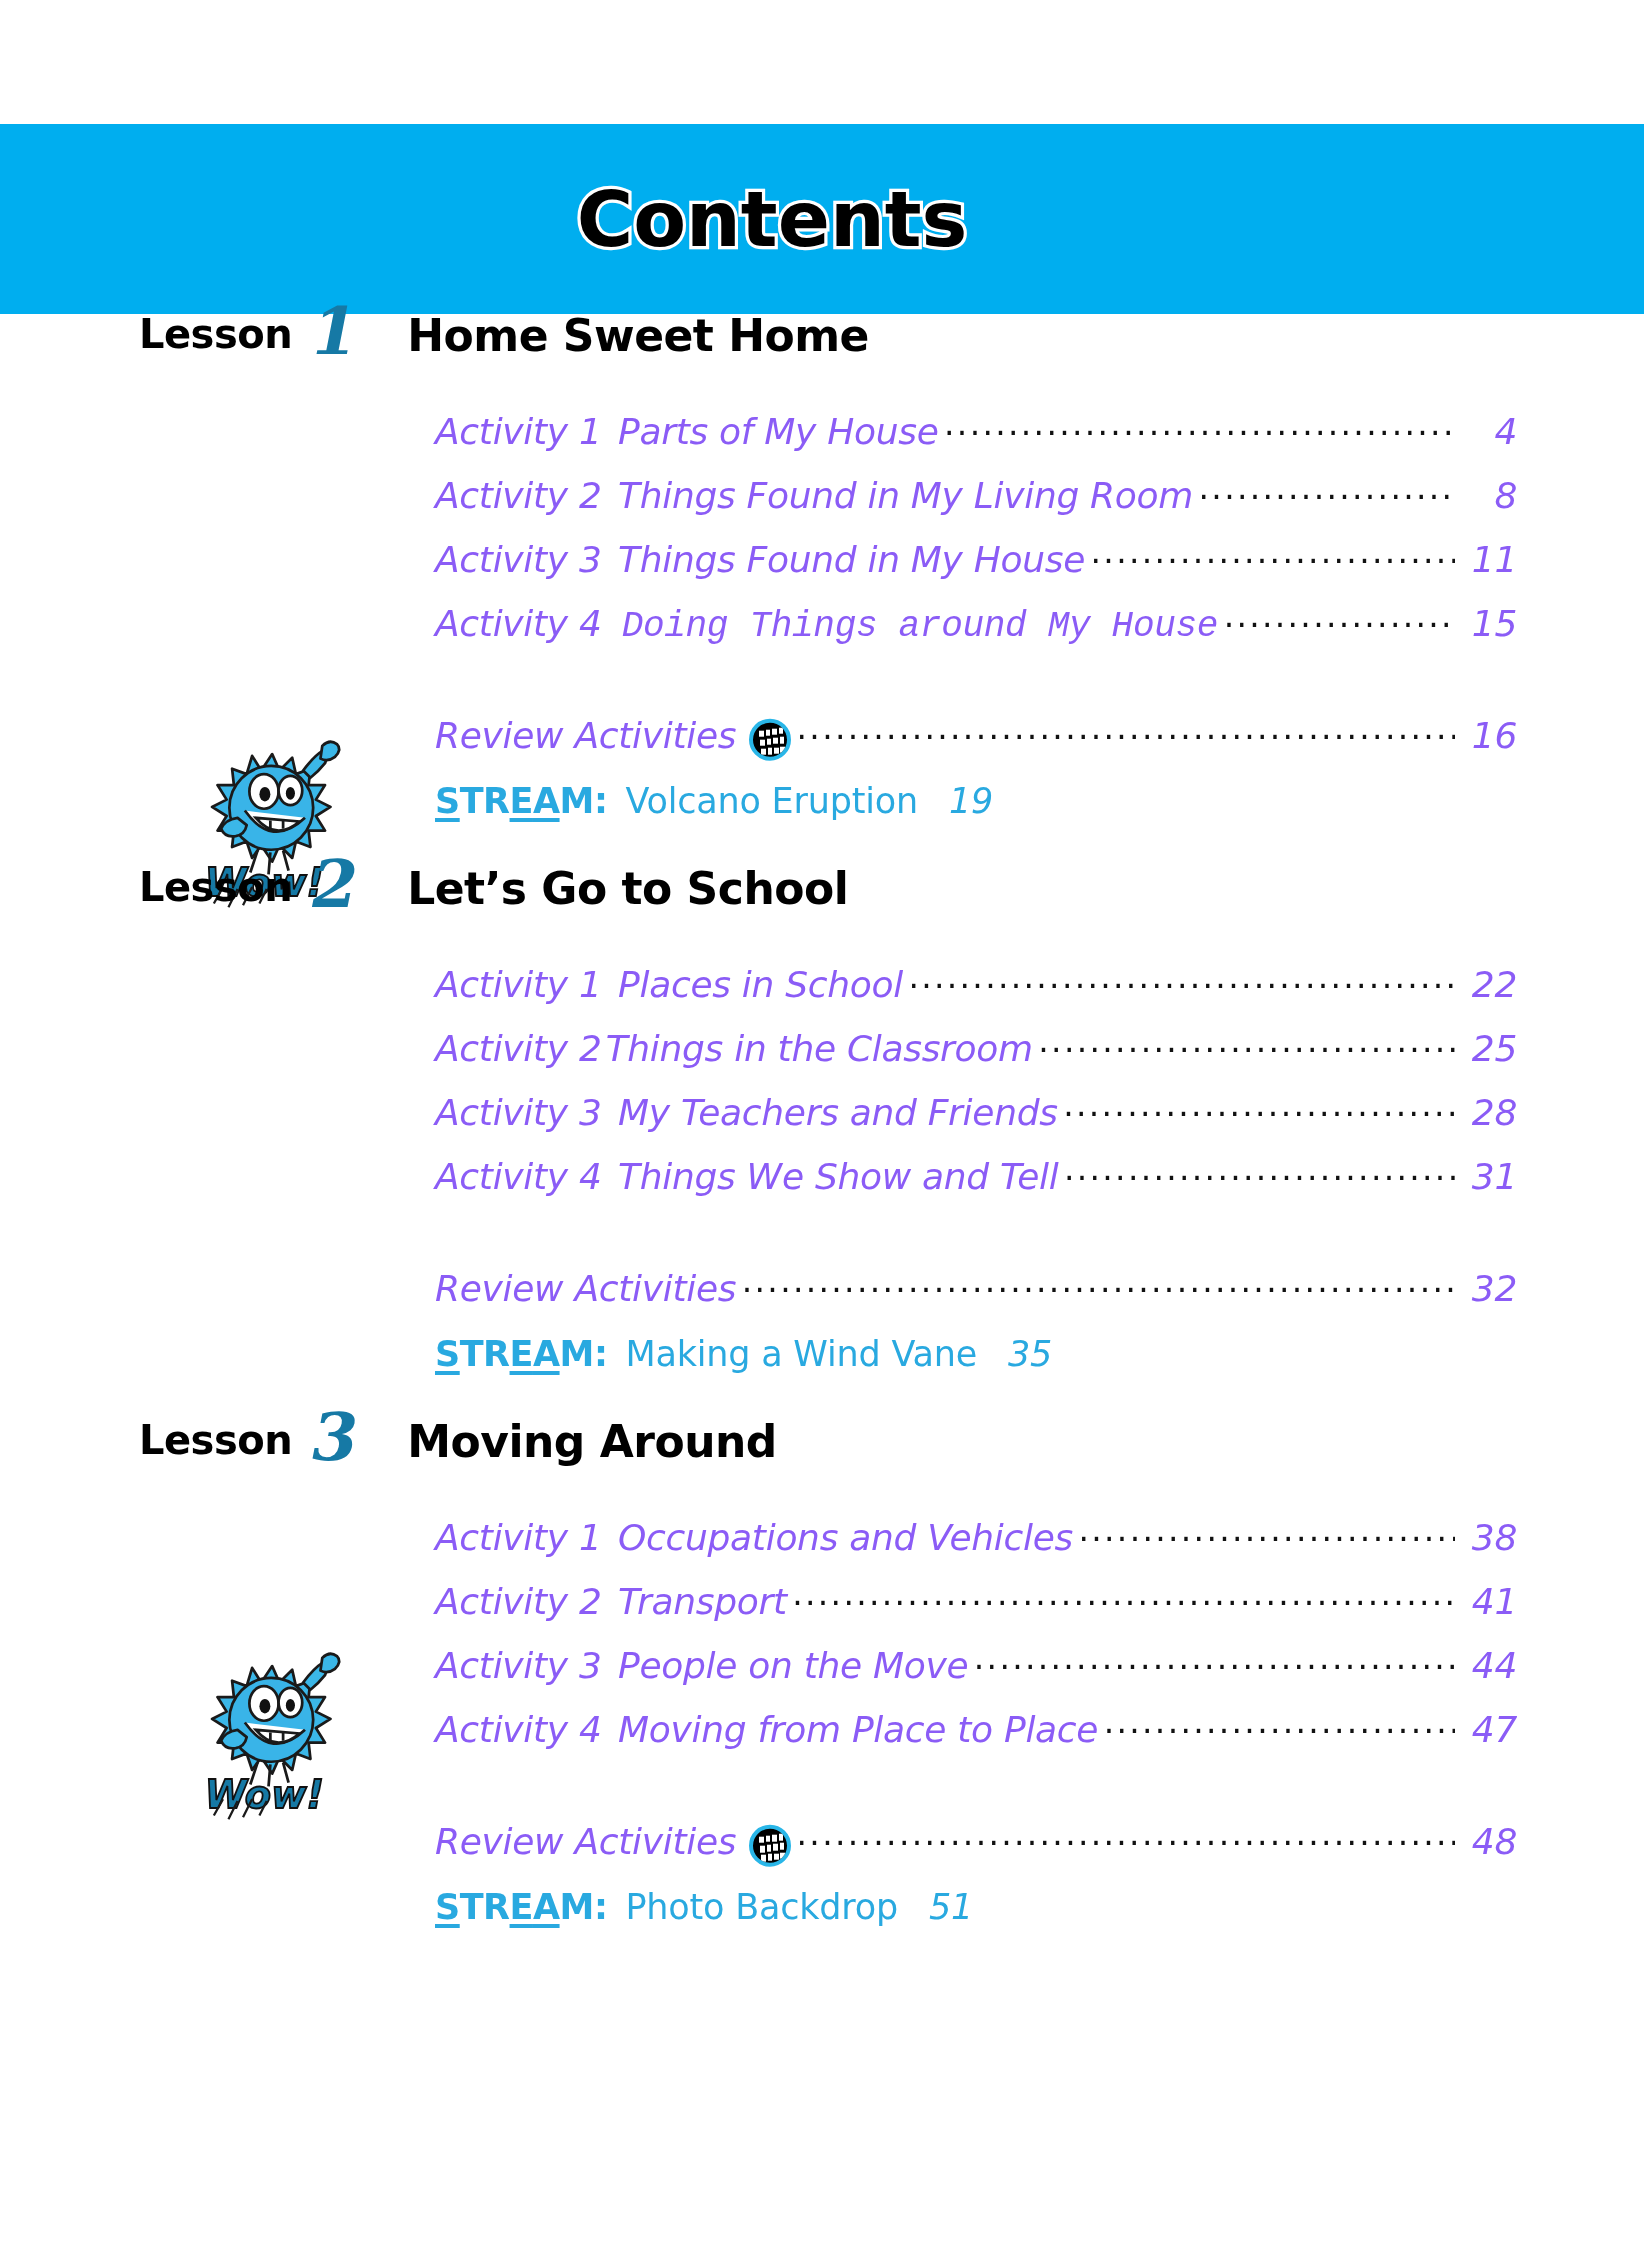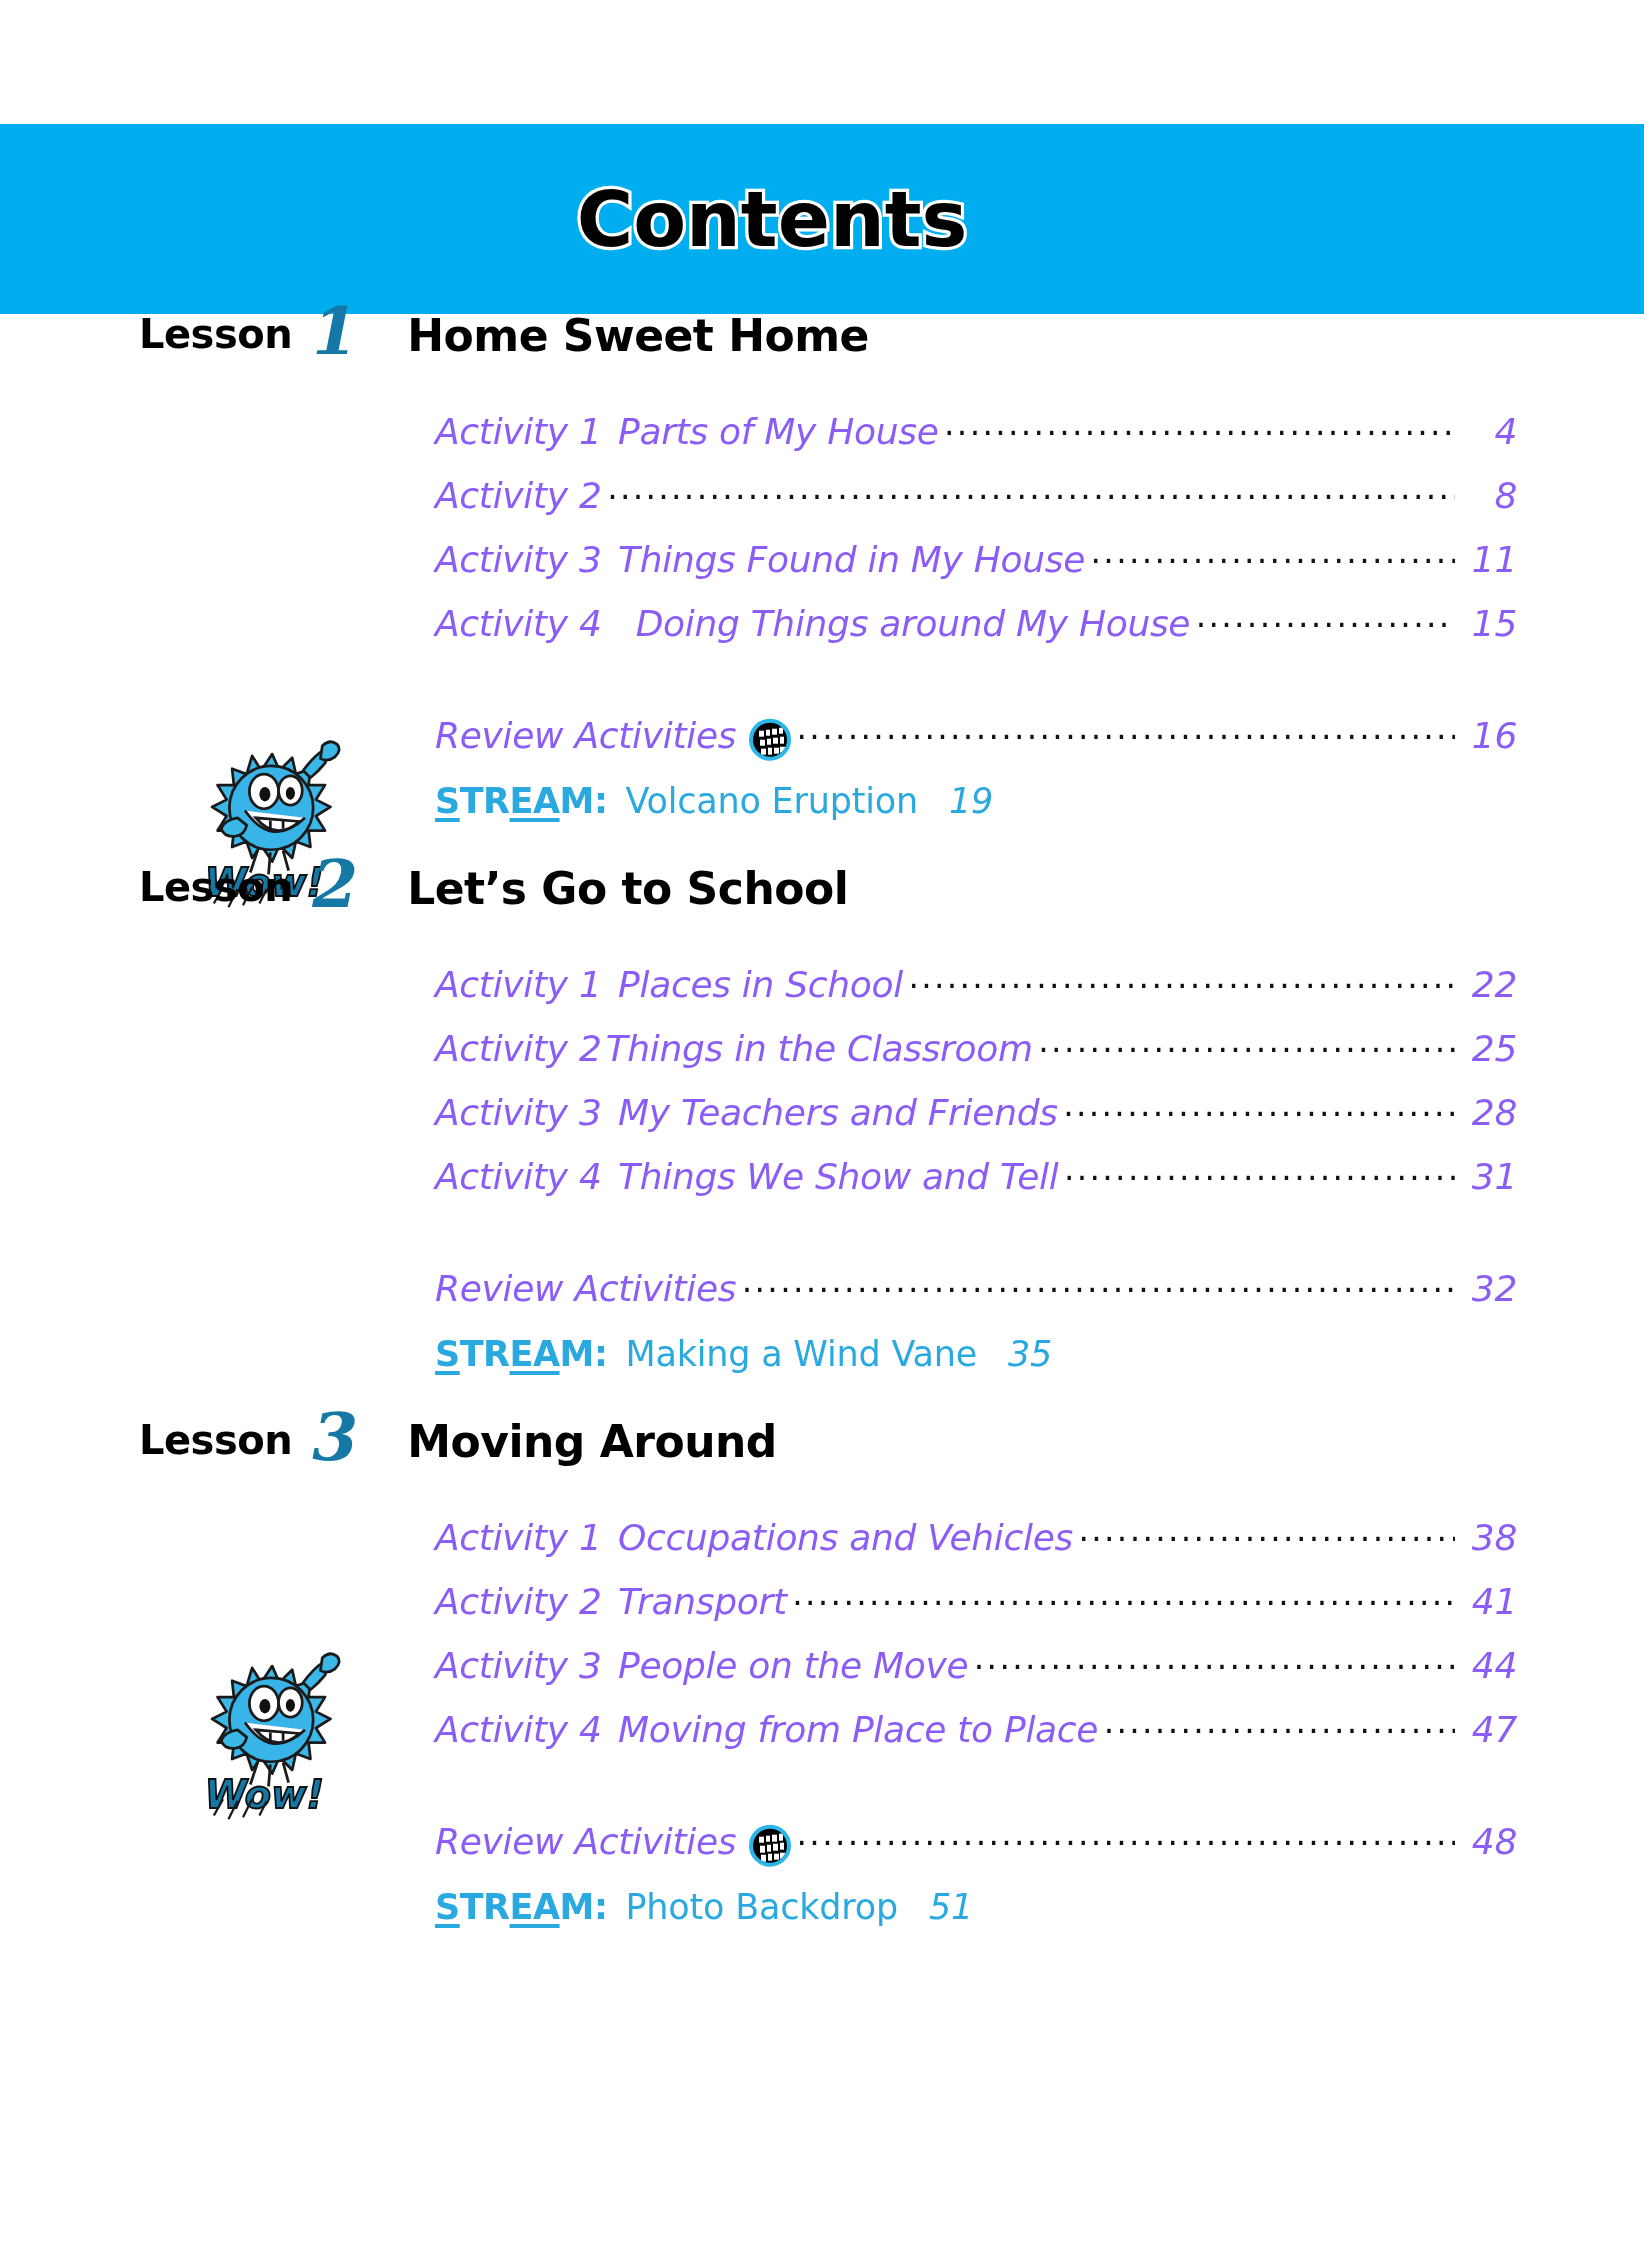--- a/index.html
+++ b/index.html
@@ -258,34 +258,35 @@
 
       <div class="toc-row">
         <span class="toc-label">Activity 1</span>
         <span class="toc-label" style="margin-left:16.4px;">Parts of My House</span>
         <span class="toc-leader"></span>
         <span class="toc-page">4</span>
       </div>
 
       <div class="toc-row">
         <span class="toc-label">Activity 2</span>
+        <span class="toc-label" style="margin-left:16.4px;">Things Found in My Living Room</span>
         <span class="toc-leader"></span>
         <span class="toc-page">8</span>
       </div>
 
       <div class="toc-row">
         <span class="toc-label">Activity 3</span>
         <span class="toc-label" style="margin-left:16.4px;">Things Found in My House</span>
         <span class="toc-leader"></span>
         <span class="toc-page">11</span>
       </div>
 
       <div class="toc-row">
         <span class="toc-label">Activity 4</span>
-        <span class="toc-label" style="margin-left:34px;">Doing Things around My House</span>
+        <span class="toc-label" style="margin-left:20px;font-family:Liberation Mono, monospace;">Doing Things around My House</span>
         <span class="toc-leader"></span>
         <span class="toc-page">15</span>
       </div>
 
       <div class="toc-row review-row">
         <span class="toc-label">
           <span>Review Activities</span>
           <span class="video-badge">
             <i style="left:6.4px;top:8.2px;"></i>
               <i style="left:12.8px;top:7.3px;"></i>

